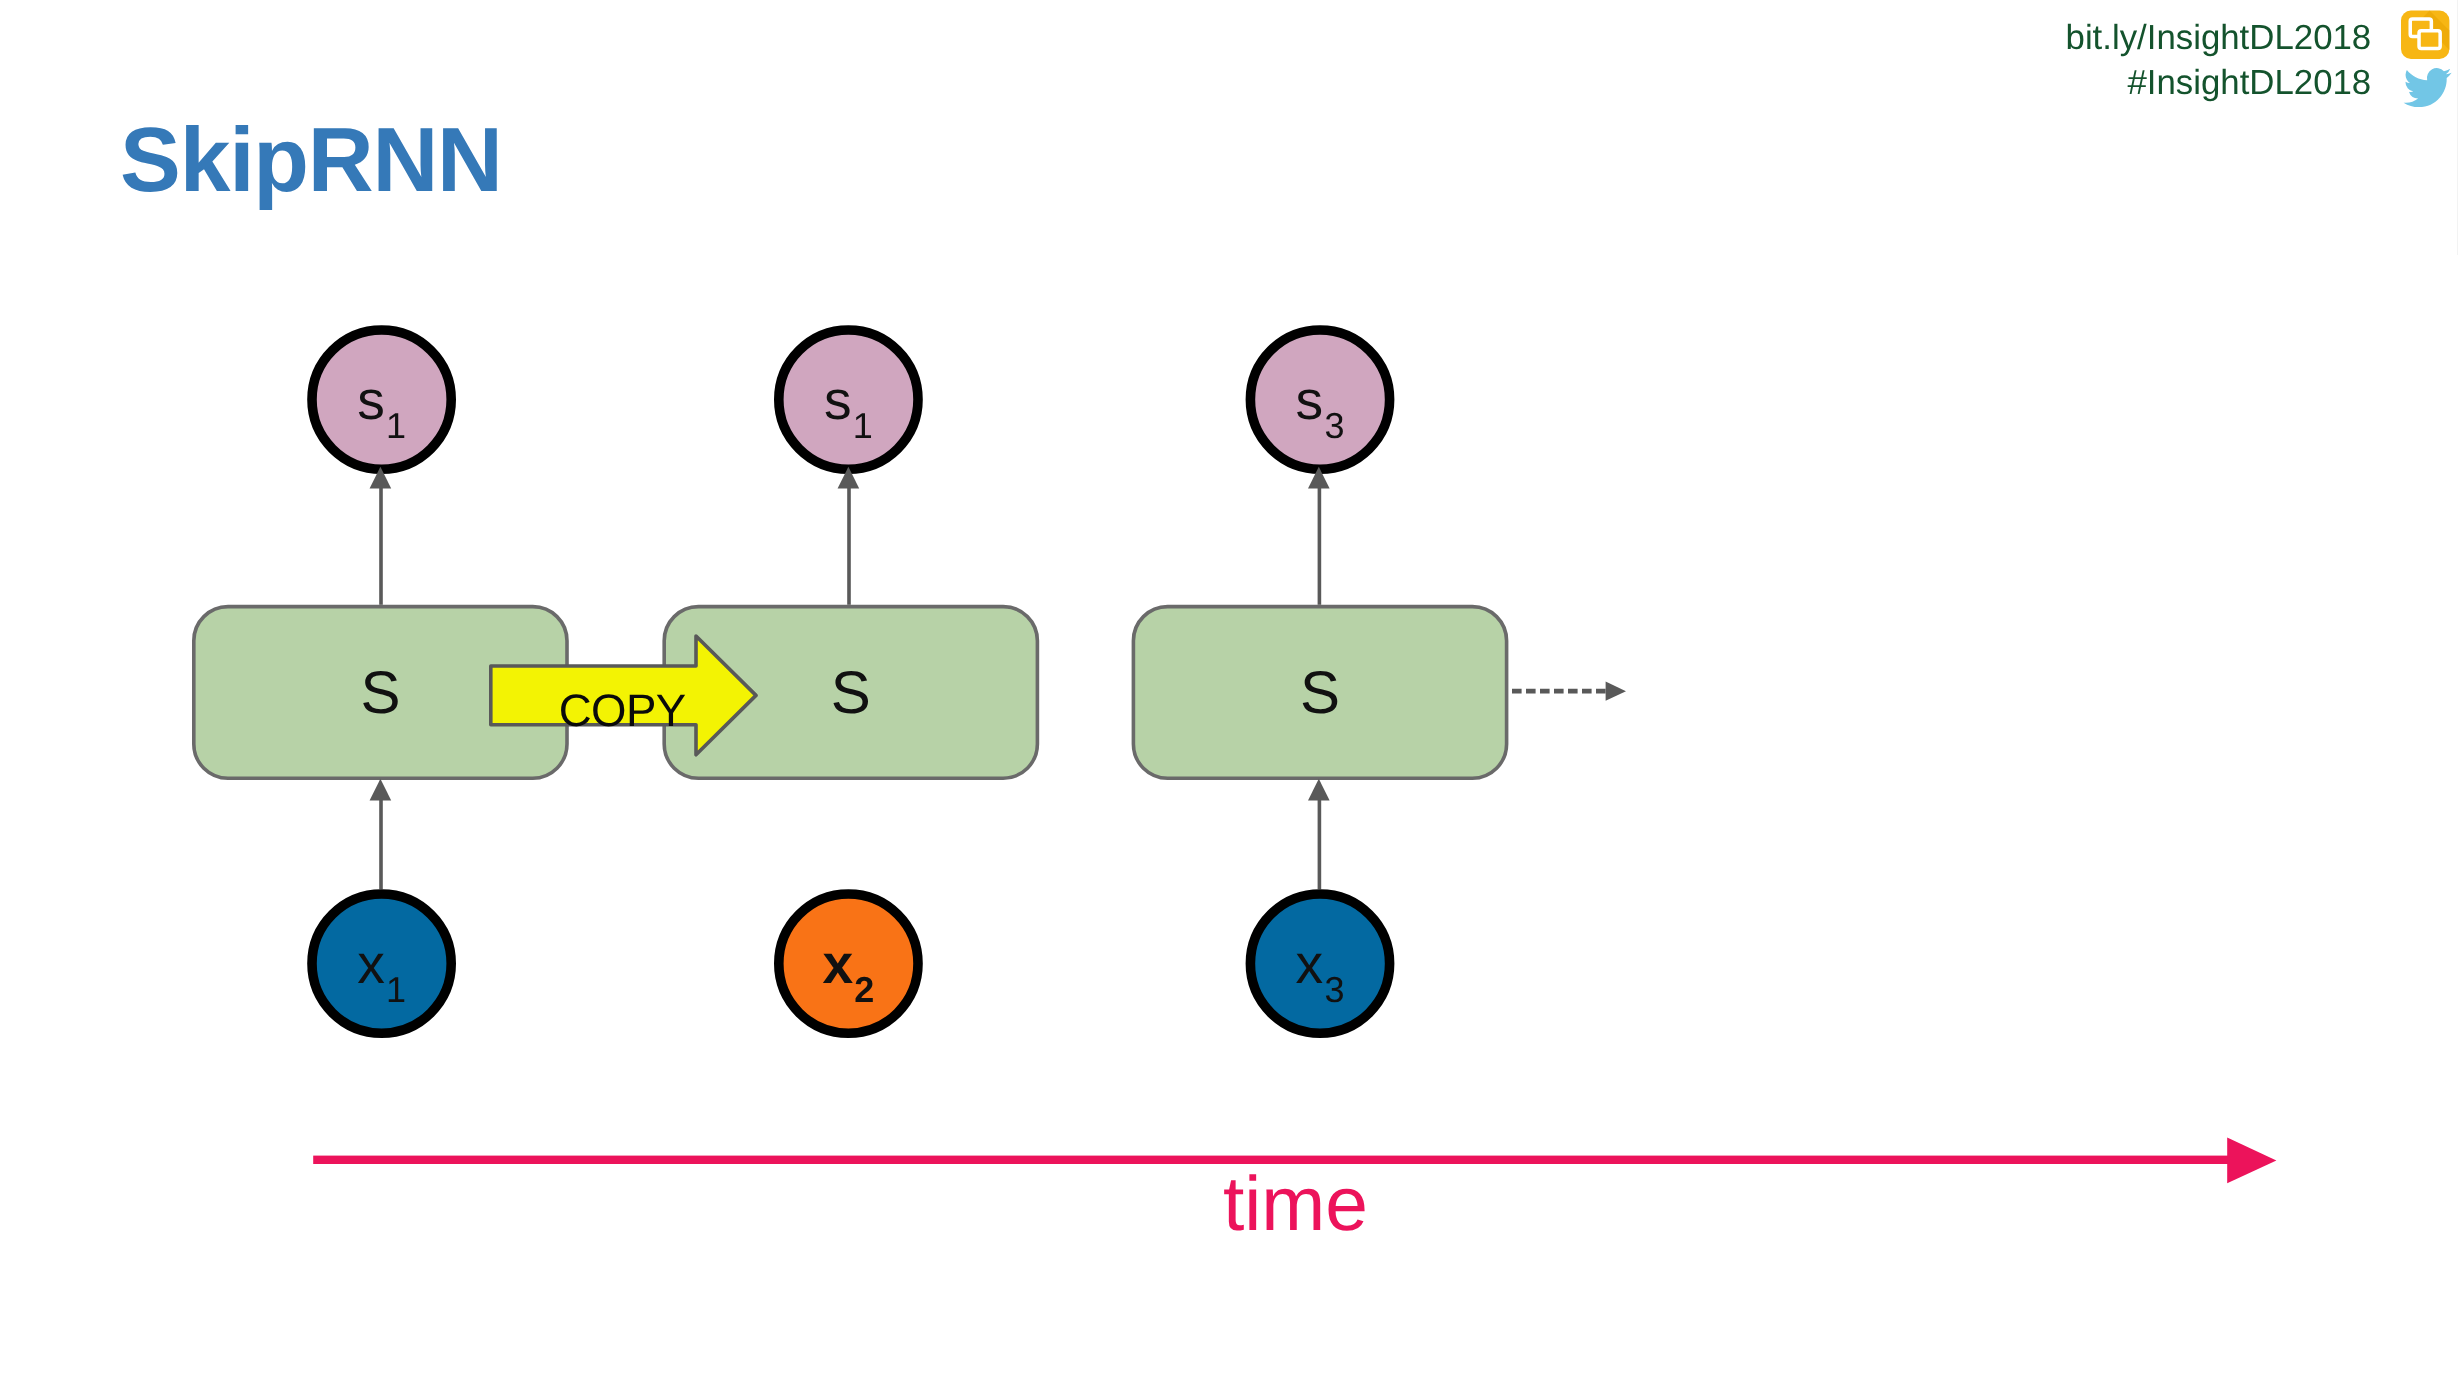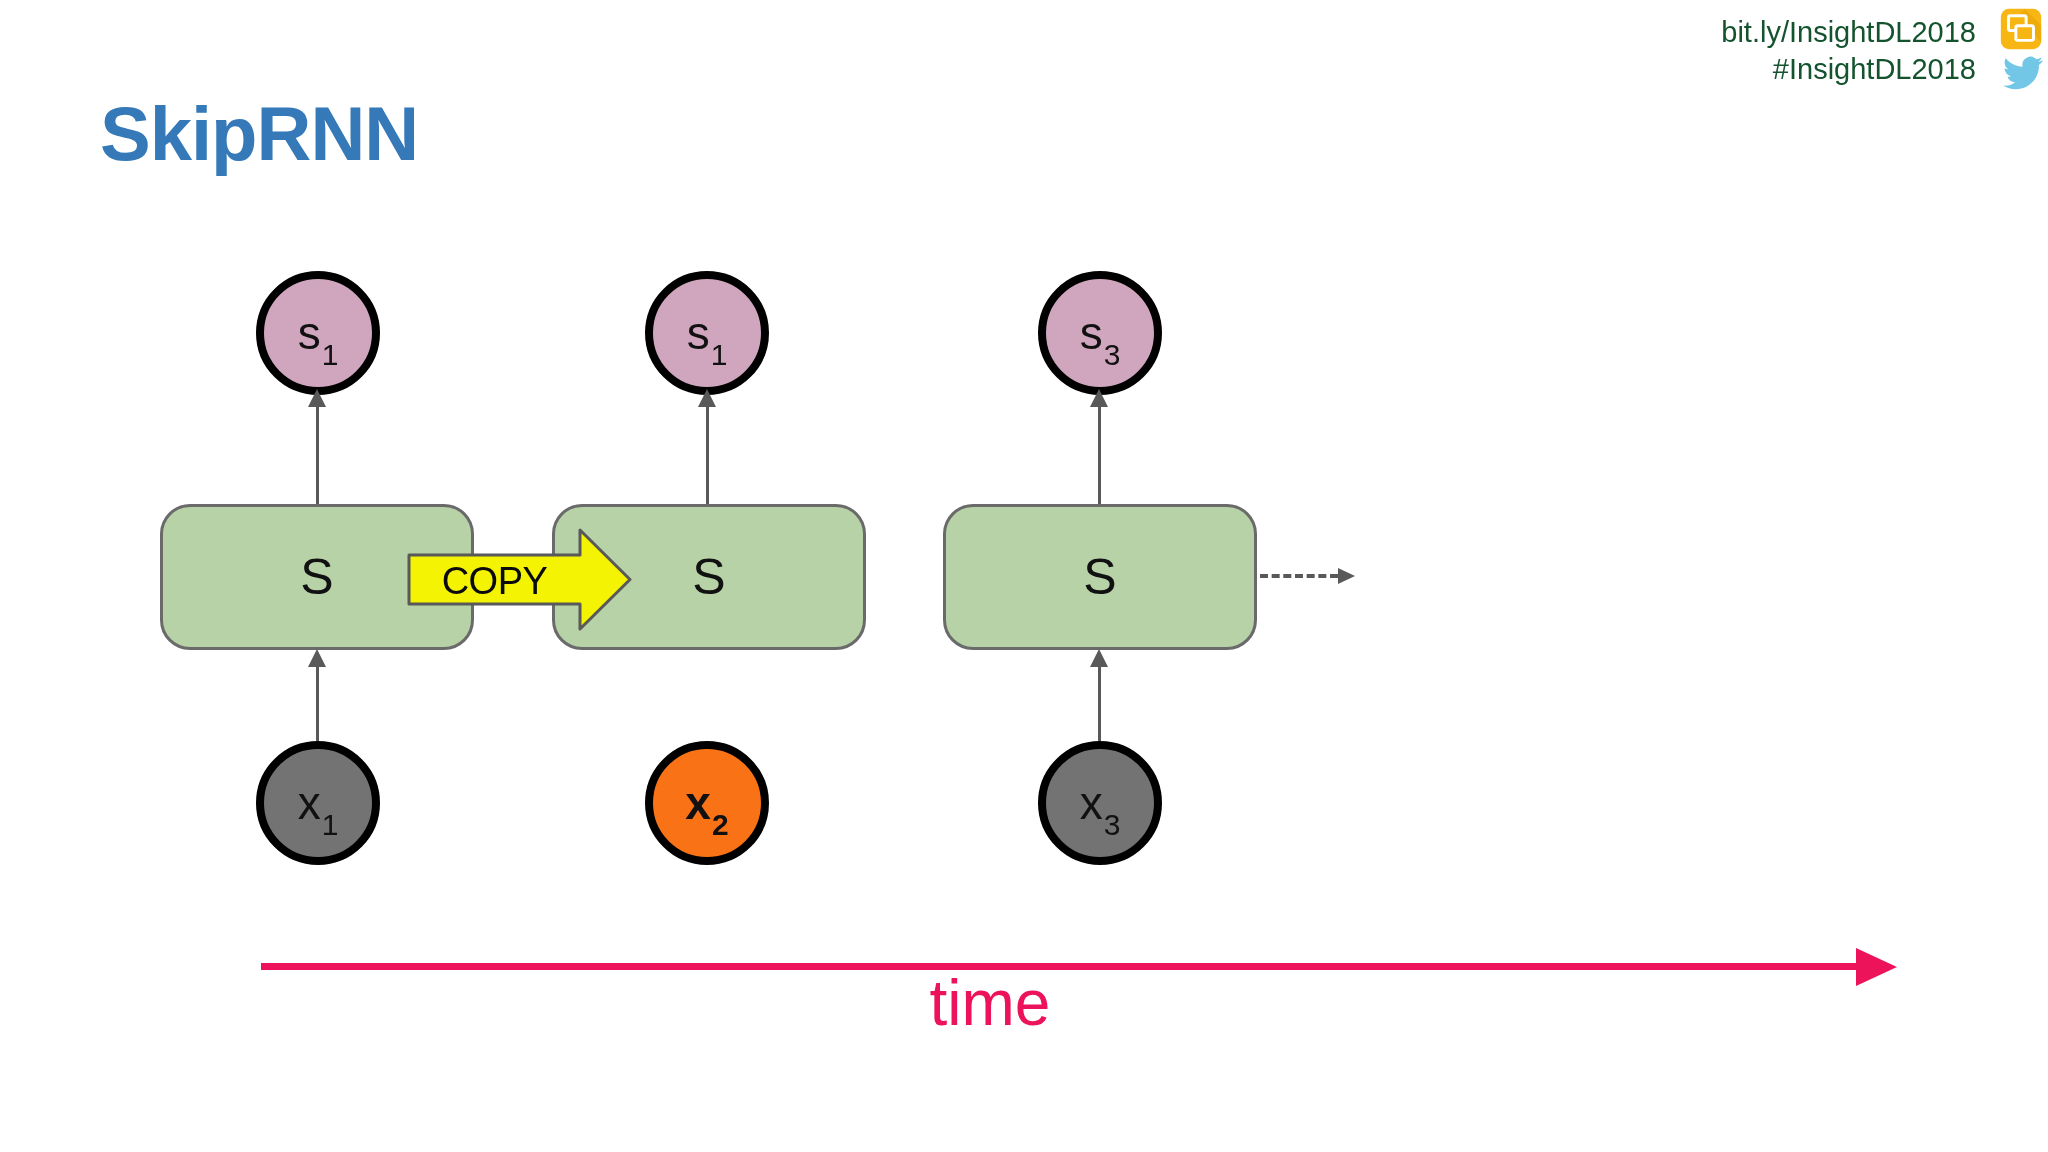--- a/index.html
+++ b/index.html
@@ -22,21 +22,21 @@
 
   
   .circle {
     position:absolute; width:124px; height:124px; box-sizing:border-box;
     border:8px solid #000000; border-radius:50%;
     display:flex; align-items:center; justify-content:center;
     font-size:46px; color:#111;
   }
   .circle sub { font-size:30px; line-height:0; vertical-align:-16px; margin-left:1px; }
   .state   { background:#D0A6BF; }
-  .input   { background:#737373; }
+  .input   { background:#0369a1; }
   .skipped { background:#f97316;font-weight:bold; }
 
   
   .cell {
     position:absolute; top:504px; width:314px; height:146px; box-sizing:border-box;
     background:#B7D2A7; border:3px solid #6a6a6a; border-radius:30px;
     display:flex; align-items:center; justify-content:center;
     font-size:50px; color:#111;
   }
 
@@ -45,42 +45,42 @@
   .arr-up {
     position:absolute; width:0; height:0;
     border-left:9px solid transparent; border-right:9px solid transparent;
     border-bottom:18px solid #595959;
   }
 
   
   .t-arrow { position:absolute; top:528px; height:103px; }
   .t-arrow svg { position:absolute; left:0; top:0; }
   .t-label {
-    position:absolute; left:2px; top:29px; width:171px; height:49px;
+    position:absolute; left:2px; top:41px; width:171px; height:49px;
     display:flex; align-items:center; justify-content:center;
-    font-size:38px; color:#0a0a0a; letter-spacing:-0.5px;
+    font-size:38px; color:#0a0a0a; letter-spacing:-0.5px;padding-left:24px;
   }
 
   
   .dashed-line { position:absolute; left:1260px; top:574px; width:78px; border-top:4px dashed #595959; }
   .dashed-head {
     position:absolute; left:1338px; top:568px; width:0; height:0;
     border-top:8px solid transparent; border-bottom:8px solid transparent;
     border-left:17px solid #595959;
   }
 
   
   .time-line { position:absolute; left:261px; top:963px; width:1598px; height:7px; background:#EC135B; }
   .time-head {
     position:absolute; left:1856px; top:948px; width:0; height:0;
     border-top:19px solid transparent; border-bottom:19px solid transparent;
     border-left:41px solid #EC135B;
   }
   .time-label {
-    position:absolute; left:840px; top:966px; width:300px; text-align:center;
+    position:absolute; left:840px; top:966px; width:300px; text-align:right;
     font-size:64px; color:#EC135B;
   }
 </style>
 </head>
 <body>
 
 <div class="slide">
 
   <h1 class="title">SkipRNN</h1>
 

